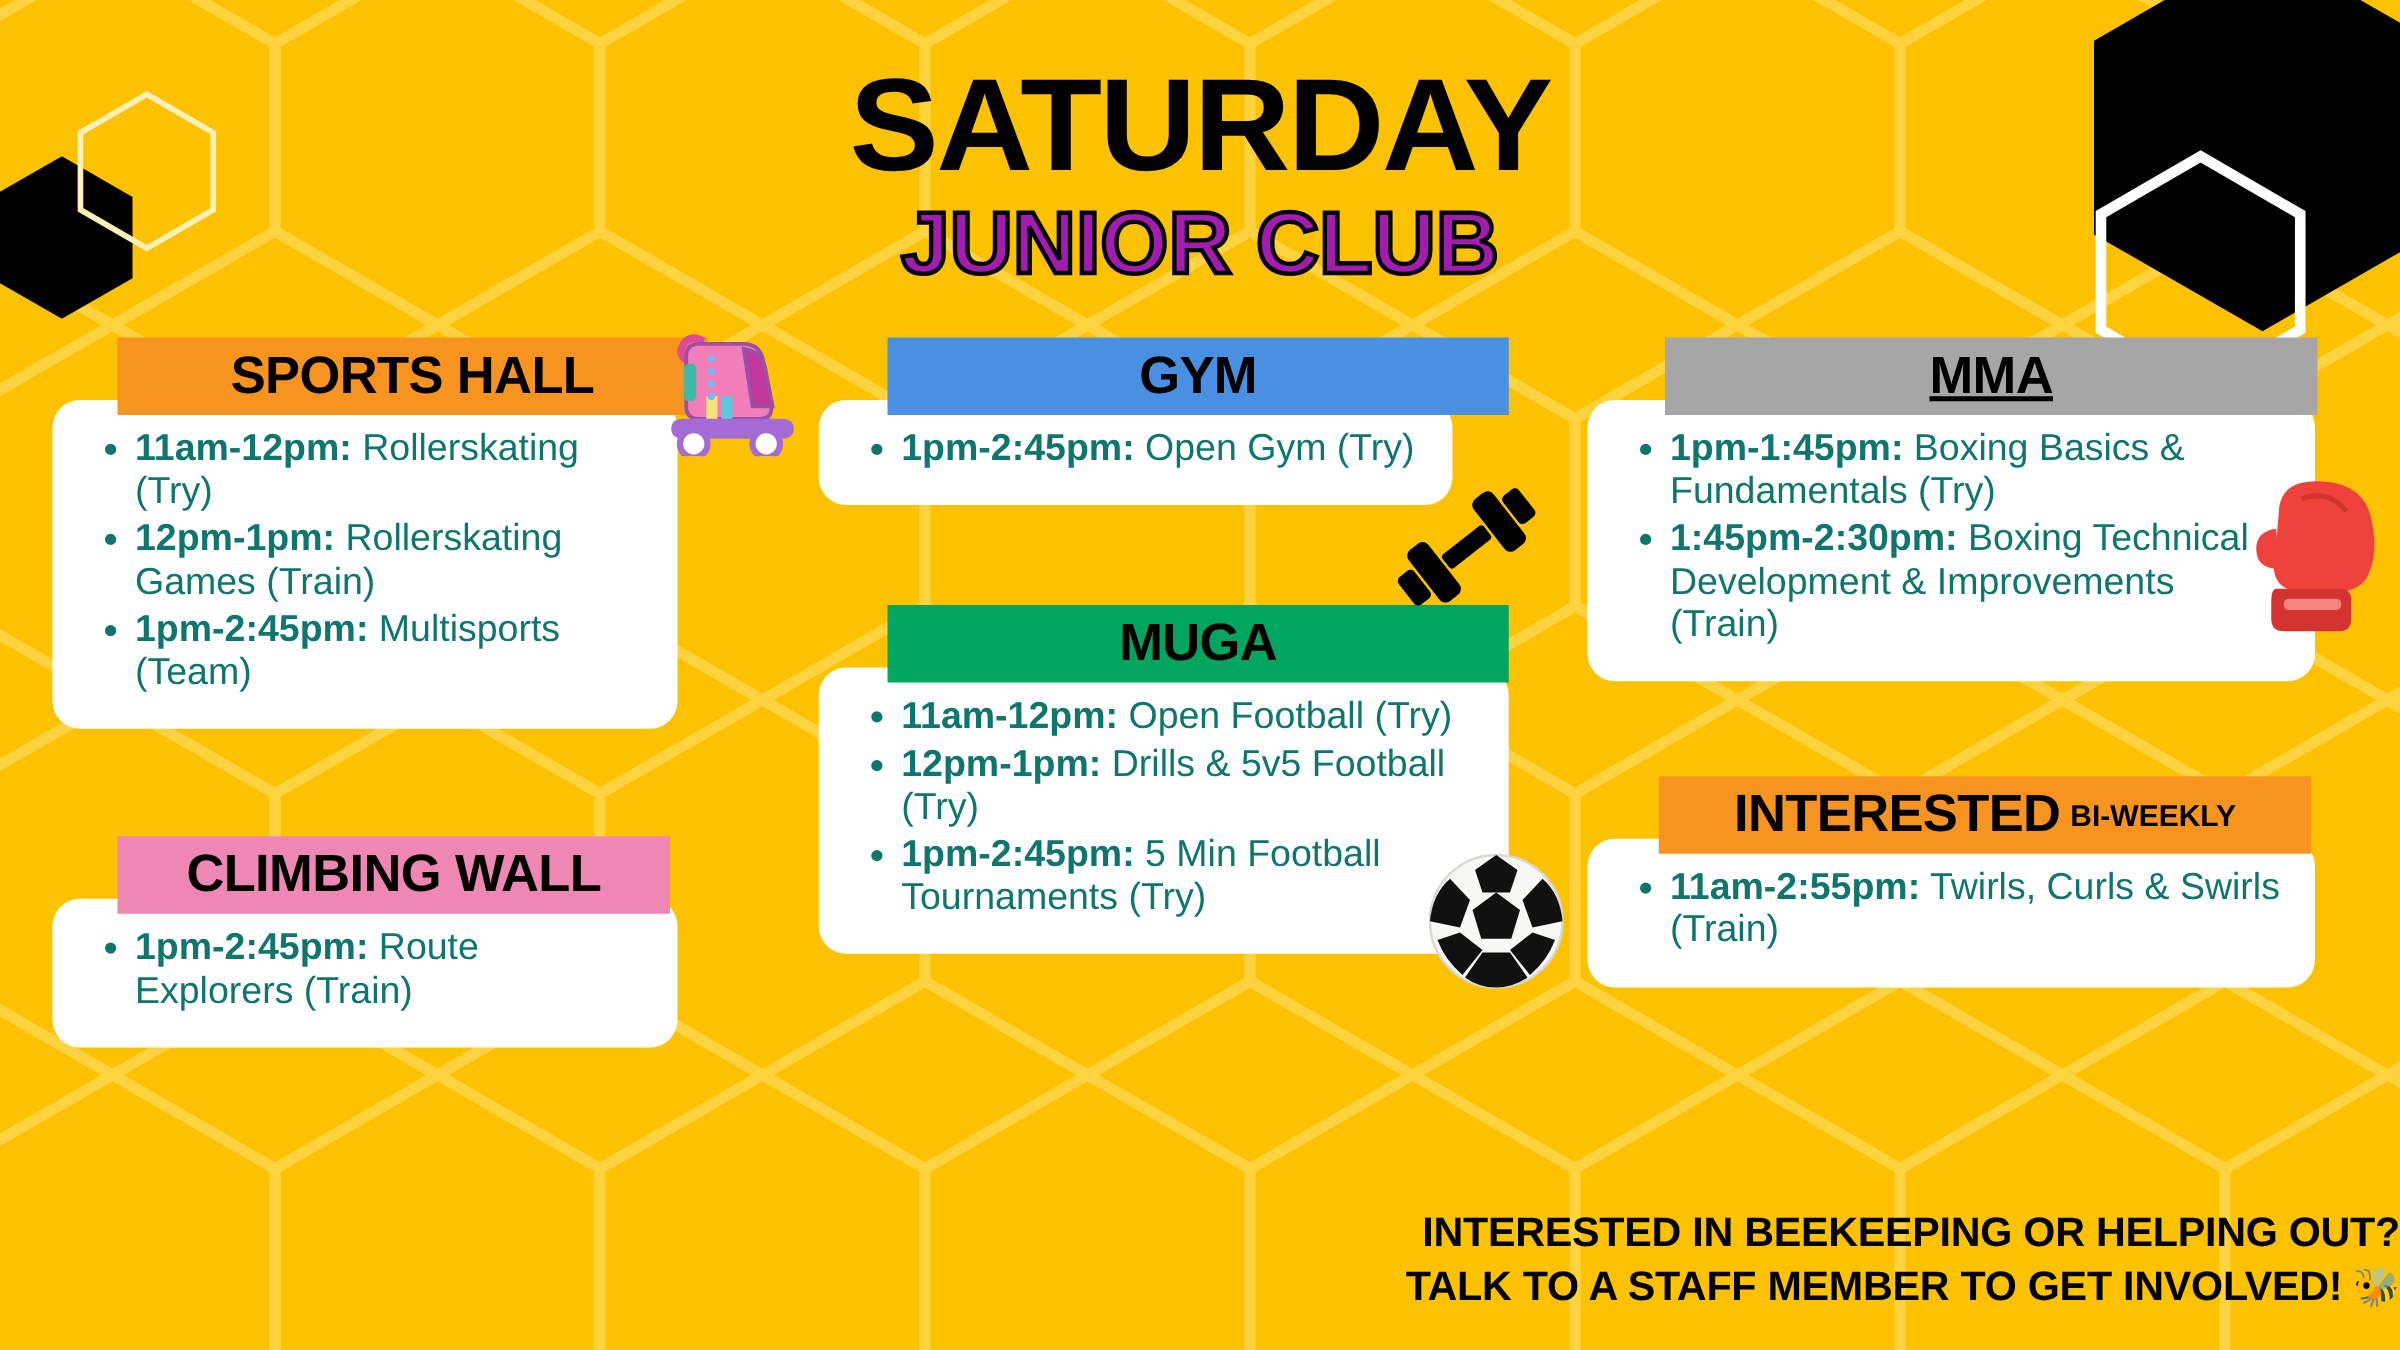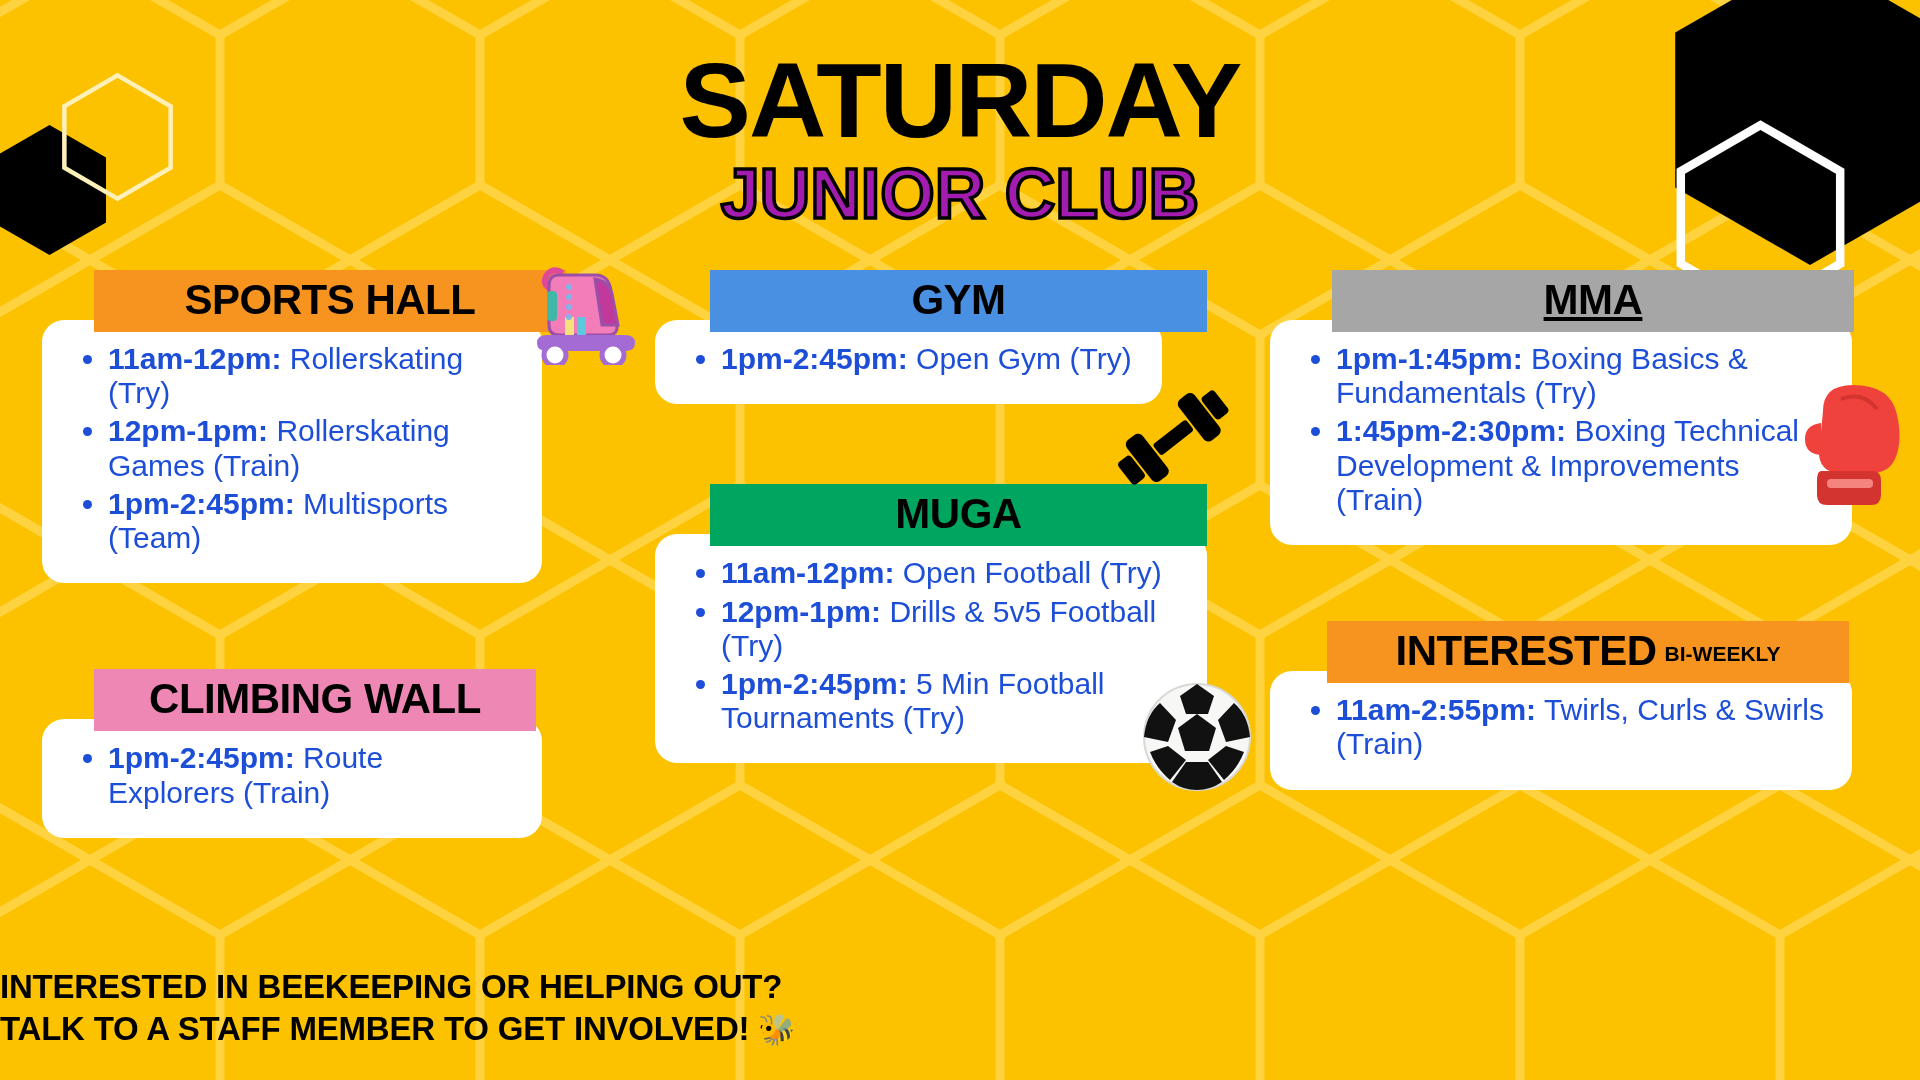--- a/index.html
+++ b/index.html
@@ -49,32 +49,32 @@
   .card-hd{
     position:relative;z-index:3;
     display:block;
     padding:8px 26px 10px 26px;
     font-size:42px;font-weight:900;line-height:1.05;
     color:#000;text-align:center;
     letter-spacing:-0.5px;
     white-space:nowrap;
   }
   .card-hd .badge{
-    font-size:21px;font-weight:900;letter-spacing:0px;vertical-align:middle;
+    font-size:24px;font-weight:900;letter-spacing:0px;vertical-align:middle;
     margin-left:8px;
   }
   .card-body{
     position:relative;z-index:2;
     background:#fff;border-radius:22px;
     margin-top:-12px;
     padding:22px 26px 24px 26px;
   }
   .card-body ul{margin:0;padding:0 0 0 40px;list-style:disc;}
   .card-body li{
-    font-size:30px;line-height:1.14;color:#1d4ed8;
+    font-size:30px;line-height:1.14;color:#0f766e;
     margin:0 0 4px 0;
     font-family:"Liberation Sans", sans-serif;
   }
   .card-body li b{font-weight:700;}
 
   
   .hd-sports{width:420px;margin-left:52px;background:#F79420;}
   .hd-climb {width:390px;margin-left:52px;background:#EE87B4;}
   .hd-gym   {width:445px;margin-left:55px;background:#4A90E2;}
   .hd-muga  {width:445px;margin-left:55px;background:#00A560;}
@@ -95,21 +95,21 @@
   
   .art{position:absolute;z-index:6;}
   .art-skate{left:525px;top:265px;width:130px;height:100px;}
   .art-dumbbell{left:1098px;top:375px;width:145px;height:120px;}
   .art-glove{left:1793px;top:375px;width:130px;height:150px;}
   .art-ball{left:1140px;top:680px;width:115px;height:115px;}
 
   
   .footer{
     position:absolute;z-index:6;left:0;bottom:30px;width:100%;
-    text-align:left;color:#000;
+    text-align:right;color:#000;
   }
   .footer div{
     font-size:33px;font-weight:900;line-height:1.28;letter-spacing:-0.2px;
     font-family:"Liberation Sans", sans-serif;
   }
   .bee{font-size:30px;}
 </style>
 </head>
 <body style="background: rgb(252, 194, 0);">
 

